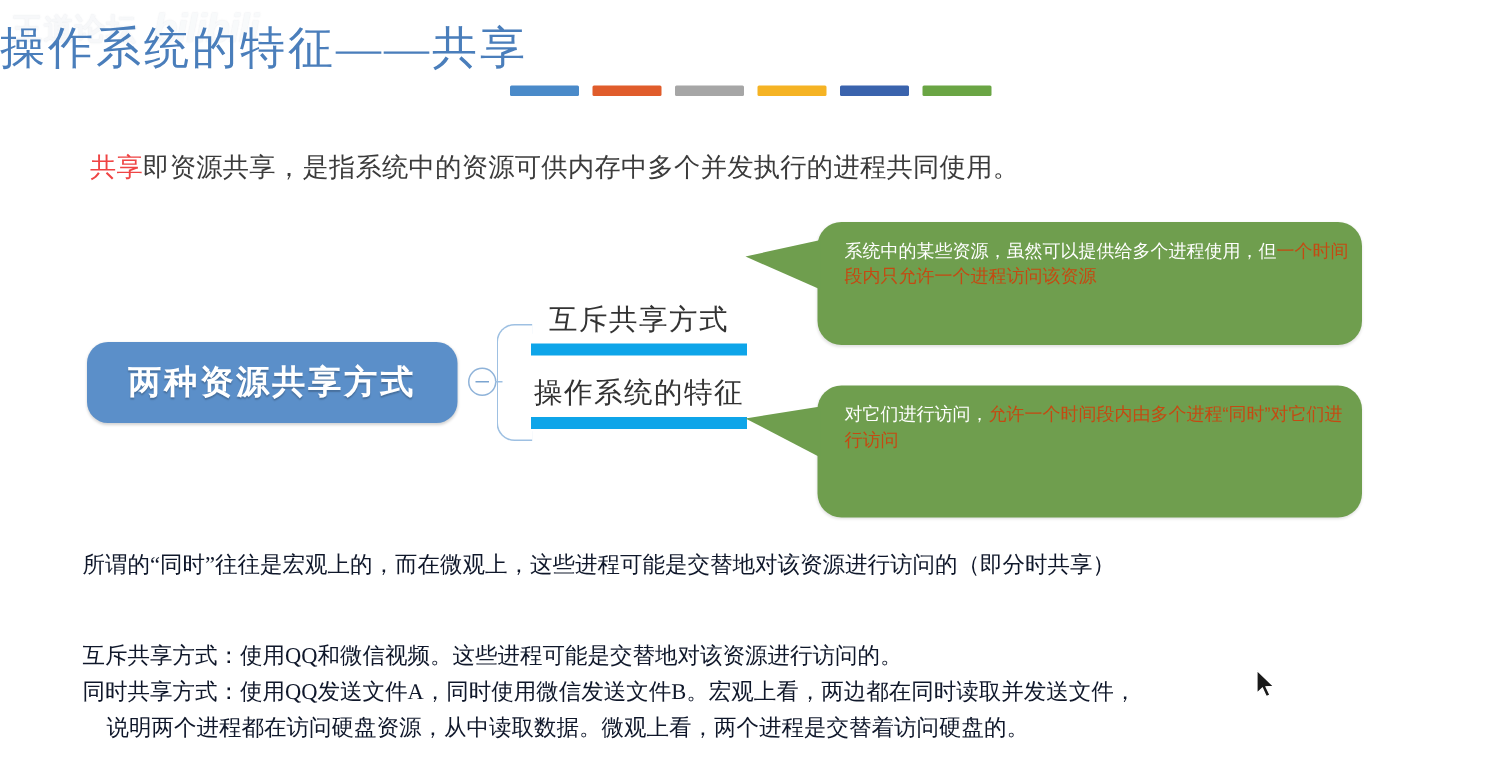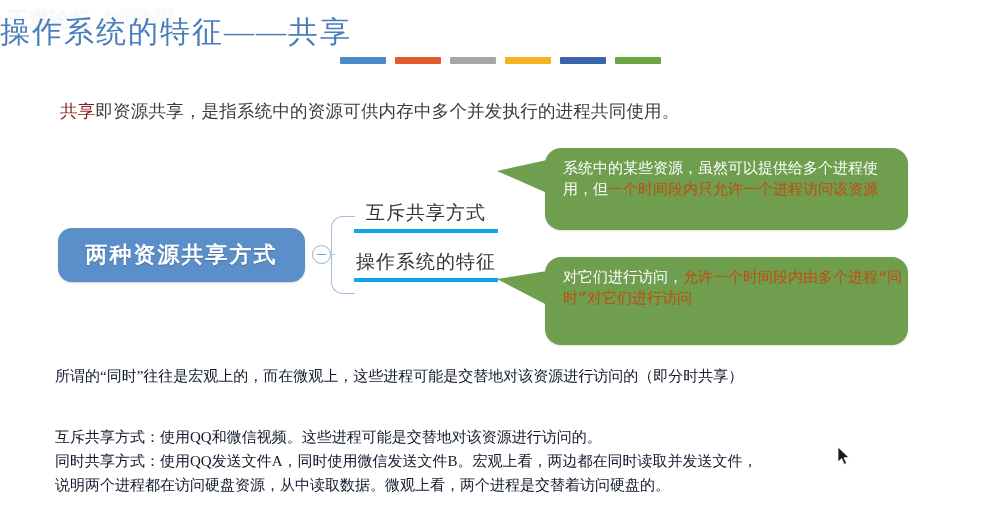--- a/index.html
+++ b/index.html
@@ -75,28 +75,28 @@
   
   .para {
     position: absolute;
     font-size: 17.5px;
     color: #3b3b3b;
     letter-spacing: 0.2px;
     white-space: nowrap;
     font-family: "Liberation Serif", "DejaVu Serif", serif;
   }
   .para.intro { left: 60px; top: 99px; }
-  .hl-red { color: #7f1d1d; }
+  .hl-red { color: #ef4444; }
 
   .btm { position: absolute; left: 55px; font-size: 15px; color: #0f172a; white-space: nowrap; }
   .btm1 { top: 367px; }
   .btm2 { top: 404px; }
   .btm3 { top: 428px; }
   .btm4 { top: 452px; }
-  .btm5 { top: 476px; }
+  .btm5 { top: 476px; margin-left: 16px; }
 
   
   .mm-root {
     position: absolute;
     left: 58px;
     top: 228px;
     width: 247px;
     height: 54px;
     background: #5b8fc9;
     border-radius: 14px;
@@ -153,37 +153,37 @@
     height: 1.6px;
     background: #9ec0e2;
   }
   .mm-branch {
     position: absolute;
     font-size: 19px;
     color: #333333;
     letter-spacing: 1px;
     font-family: "Liberation Sans", "DejaVu Sans", sans-serif;
     padding-bottom: 3px;
-    border-bottom: 4px solid #0ea5e9;
+    border-bottom: 8px solid #0ea5e9;
     white-space: nowrap;
   }
   .mm-branch.b1 { left: 354px; top: 200px; width: 144px; text-align: center; }
   .mm-branch.b2 { left: 354px; top: 249px; width: 144px; text-align: center; }
 
   
   .callout {
     position: absolute;
     background: #6f9e4e;
     border-radius: 16px;
     color: #ffffff;
-    font-size: 15px;
+    font-size: 12px;
     line-height: 1.42;
     padding: 11px 4px 12px 18px;
     box-sizing: border-box;
-    font-family: Liberation Mono, monospace;
+    font-family: Liberation Sans, sans-serif;
     box-shadow: 0 1px 2px rgba(0,0,0,0.12);
   }
   .callout .hot { color: #c44a12; }
   .callout .tail {
     position: absolute;
     width: 0;
     height: 0;
   }
   .c1 { left: 545px; top: 148px; width: 363px; height: 82px; }
   .c1 .tail {

